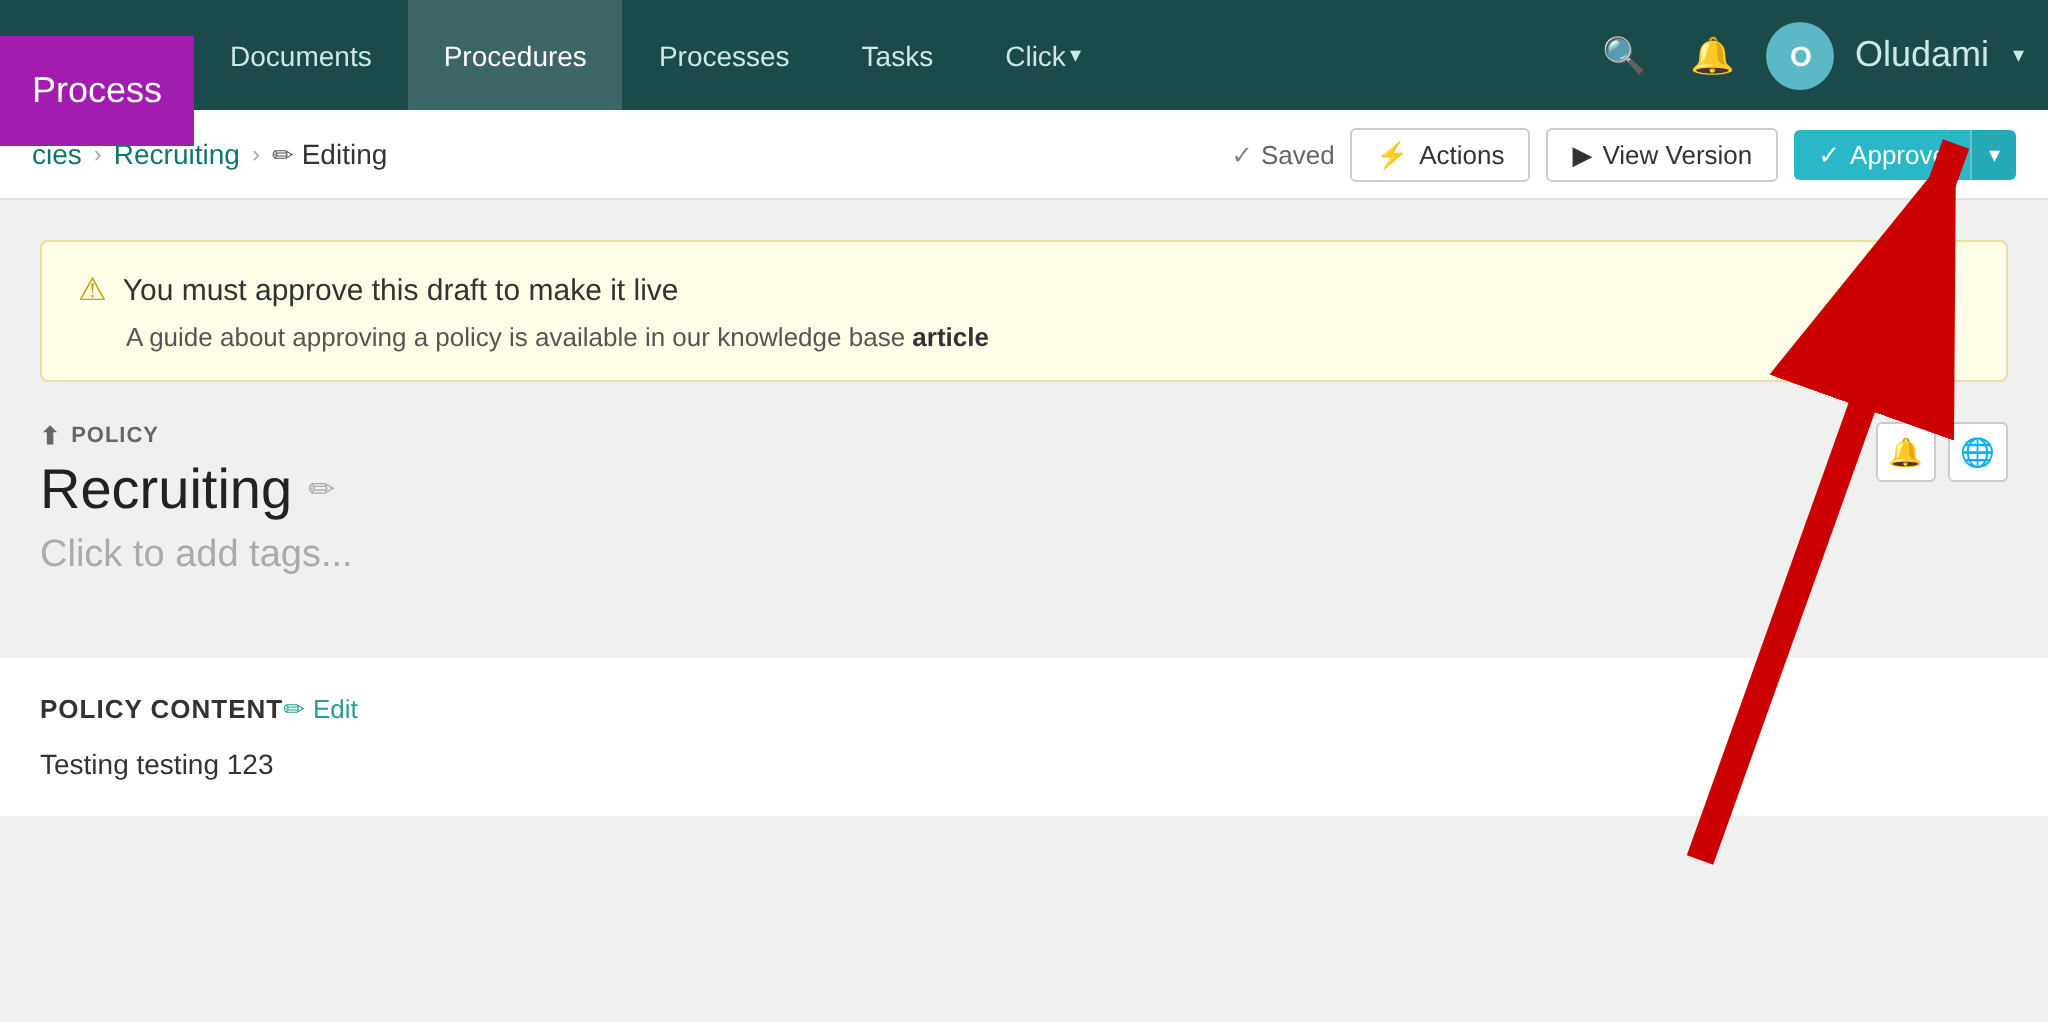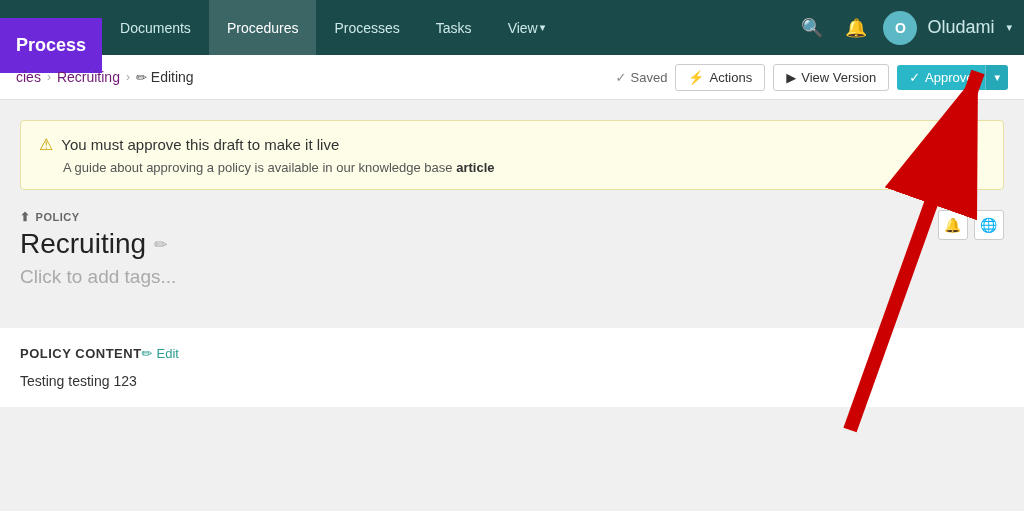--- a/index.html
+++ b/index.html
@@ -7,28 +7,28 @@
 
     
     .top-nav {
       background: #1a4a4a;
       height: 55px;
       display: flex;
       align-items: center;
       padding: 0 0 0 0;
     }
     .nav-brand {
-      background: #6d28d9;
+      background: #a21caf;
       height: 55px;
       display: flex;
       align-items: center;
       padding: 0 16px;
       color: white;
       font-size: 18px;
-      font-weight: 700;
+      font-weight: 400;
       min-width: 90px;
       margin-top: 36px;
     }
     .nav-links {
       display: flex;
       align-items: flex-start;
       flex: 1;
       height: 100%;
     }
     .nav-link {
@@ -96,21 +96,21 @@
       border-bottom: 1px solid #e0e0e0;
     }
     .breadcrumb {
       display: flex;
       align-items: center;
       gap: 6px;
       font-size: 14px;
       color: #555;
     }
     .breadcrumb a {
-      color: #701a75;
+      color: #0f766e;
       text-decoration: none;
       cursor: pointer;
     }
     .breadcrumb-sep { color: #aaa; font-size: 12px; }
     .breadcrumb-editing {
       display: flex;
       align-items: center;
       gap: 4px;
       color: #333;
       font-size: 14px;
@@ -313,21 +313,21 @@
 <div class="page-wrapper">
 
   <nav class="top-nav">
     <div class="nav-brand">Process</div>
     <div class="nav-links">
       <a class="nav-link">Documents</a>
       <a class="nav-link active">Procedures</a>
       <a class="nav-link">Processes</a>
       <a class="nav-link">Tasks</a>
       <a class="nav-link">
-        <span>View</span>
+        <span>Click</span>
         <span class="chevron-down"> ▾</span>
       </a>
     </div>
     <div class="nav-right">
       <button class="nav-icon-btn">
         <span>🔍</span>
       </button>
       <button class="nav-icon-btn">
         <span>🔔</span>
       </button>

